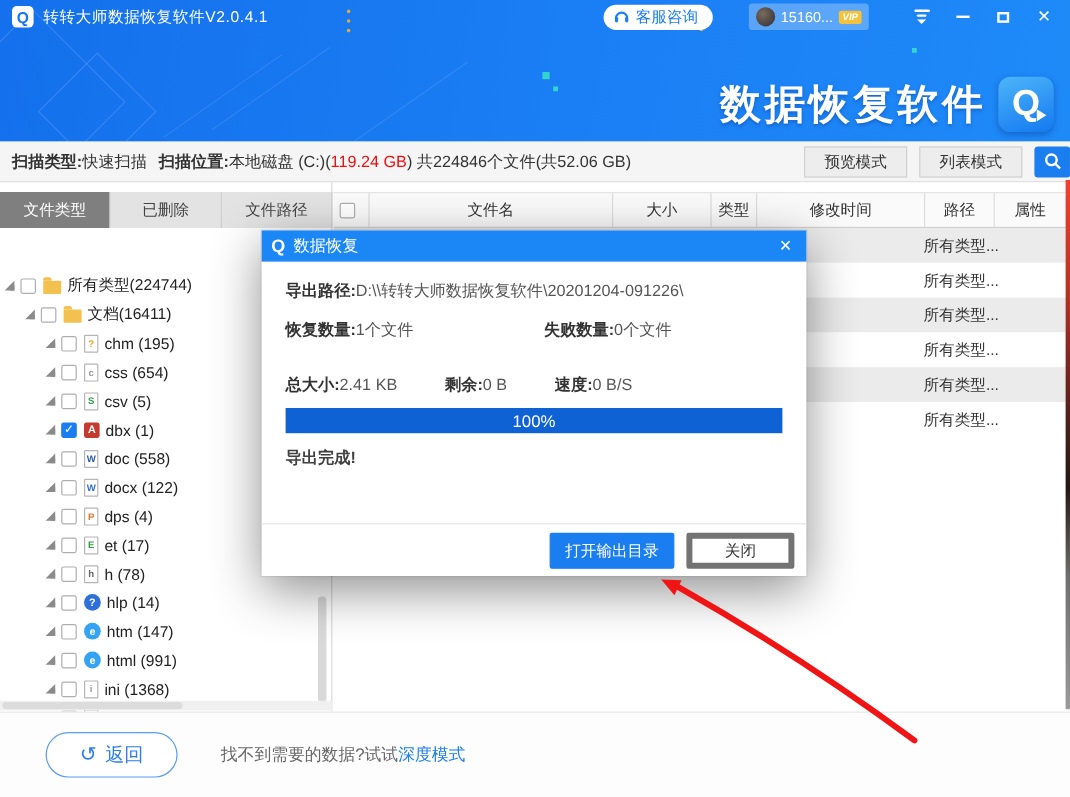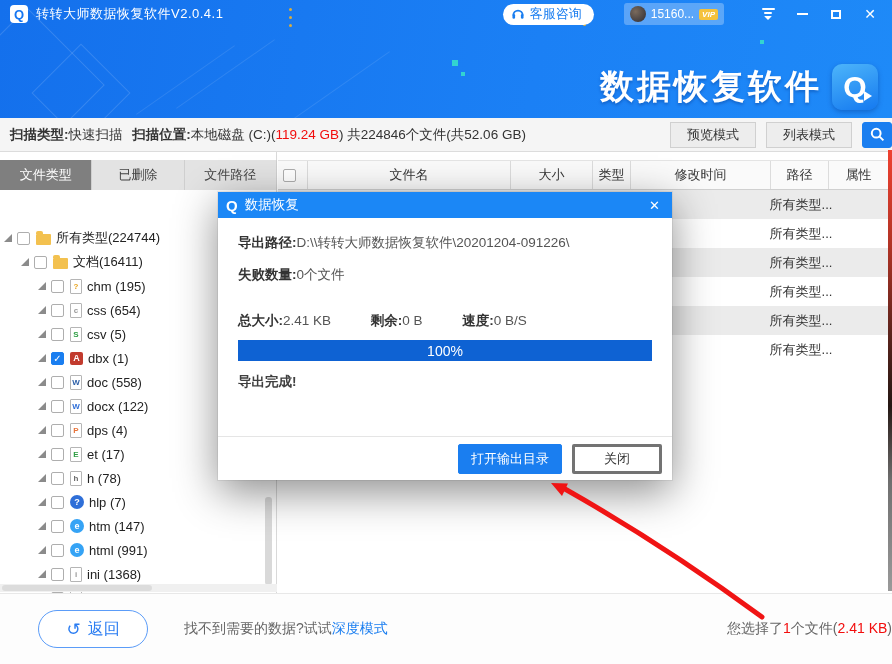--- a/index.html
+++ b/index.html
@@ -118,21 +118,21 @@
   .m-stats .stat{margin-right:36px;}
   .progress{height:21px;background:#e0e0e0;position:relative;margin:0 0 12px 0;}
   .progress .fill{height:100%;background:#0e62d3;}
   .progress .ptext{position:absolute;left:0;top:0;width:100%;height:100%;display:flex;align-items:center;
                    justify-content:center;color:#fff;font-size:14px;}
   .m-status{color:#404040;font-weight:bold;font-size:13.5px;}
   .modal-foot{position:absolute;left:0;bottom:0;width:100%;height:44px;border-top:1px solid #e5e5e5;
               display:flex;align-items:center;justify-content:flex-end;gap:10px;padding-right:10px;}
   .btn-primary{min-width:98px;height:30px;background:#1a7ef0;color:#fff;border:1px solid #1a7ef0;border-radius:2px;
                font-size:13px;cursor:pointer;font-family:inherit;padding:0 12px;}
-  .btn-plain{min-width:90px;height:30px;background:#fff;color:#333;border:3px solid #737373;border-radius:2px;
+  .btn-plain{min-width:90px;height:30px;background:#fff;color:#333;border:5px solid #737373;border-radius:2px;
              font-size:13px;cursor:pointer;font-family:inherit;}
 
   
   .footer{position:absolute;left:0;top:593px;width:892px;height:71px;background:#fdfdfd;border-top:1px solid #e8e8e8;
           display:flex;align-items:center;}
   .back-btn{margin-left:38px;width:110px;height:38px;border-radius:19px;border:1px solid #5b9cf8;background:#fff;
             color:#2b7df2;font-size:16px;display:flex;align-items:center;justify-content:center;gap:7px;cursor:pointer;}
   .back-ico{font-family:"DejaVu Sans",sans-serif;font-size:17px;line-height:1;}
   .hint{margin-left:36px;font-size:14px;color:#666;}
   .hint a{color:#1a7ef0;text-decoration:none;cursor:pointer;}
@@ -299,21 +299,21 @@
           <div class="tree-row" style="padding-left: 38px;">
             <span class="tri"></span>
             <span class="cb"></span>
             <span class="ico ico-page" style="color: rgb(102, 102, 102);">h</span>
             <span class="tlabel">h (78)</span>
           </div>
           <div class="tree-row" style="padding-left: 38px;">
             <span class="tri"></span>
             <span class="cb"></span>
             <span class="ico ico-circle" style="background: rgb(47, 111, 216);">?</span>
-            <span class="tlabel">hlp (7)</span>
+            <span class="tlabel">hlp (14)</span>
           </div>
           <div class="tree-row" style="padding-left: 38px;">
             <span class="tri"></span>
             <span class="cb"></span>
             <span class="ico ico-circle" style="background: rgb(53, 163, 245);">e</span>
             <span class="tlabel">htm (147)</span>
           </div>
           <div class="tree-row" style="padding-left: 38px;">
             <span class="tri"></span>
             <span class="cb"></span>
@@ -385,20 +385,21 @@
     <div class="modal-title">
       <span class="modal-logo">Q</span>
       <span class="modal-title-text">数据恢复</span>
       <span class="modal-close">✕</span>
     </div>
     <div class="modal-body">
       <div class="m-row">
         <b>导出路径:</b><span>D:\\转转大师数据恢复软件\20201204-091226\</span>
       </div>
       <div class="m-row m-counts">
+        <div class="half"><b>恢复数量:</b><span>1个文件</span></div>
         <div><b>失败数量:</b><span>0个文件</span></div>
       </div>
       <div class="m-row m-stats">
         <span class="stat"><b>总大小:</b><span>2.41 KB</span></span>
         <span class="stat"><b>剩余:</b><span>0 B</span></span>
         <span class="stat"><b>速度:</b><span>0 B/S</span></span>
       </div>
       <div class="progress">
         <div class="fill" style="width: 100%;"></div>
         <div class="ptext">100%</div>
@@ -412,23 +413,20 @@
   </div>
 
   <div class="footer">
     <div class="back-btn">
       <span class="back-ico">↺</span>
       <span>返回</span>
     </div>
     <div class="hint">
       <span>找不到需要的数据?试试</span><a>深度模式</a>
     </div>
-    <div class="selection">
-      <span>您选择了</span><span class="red">1</span><span>个文件(</span><span class="red">2.41 KB</span><span>)</span>
-    </div>
   </div>
 
   <svg class="arrow-overlay" viewBox="0 0 892 664">
     <path d="M 762 617 Q 664 545 565 489" fill="none" stroke="#f01414" stroke-width="5" stroke-linecap="round"></path>
     <polygon points="551,483 568,483.5 562,496" fill="#f01414"></polygon>
   </svg>
 
 </div>
 
 </body></html>

